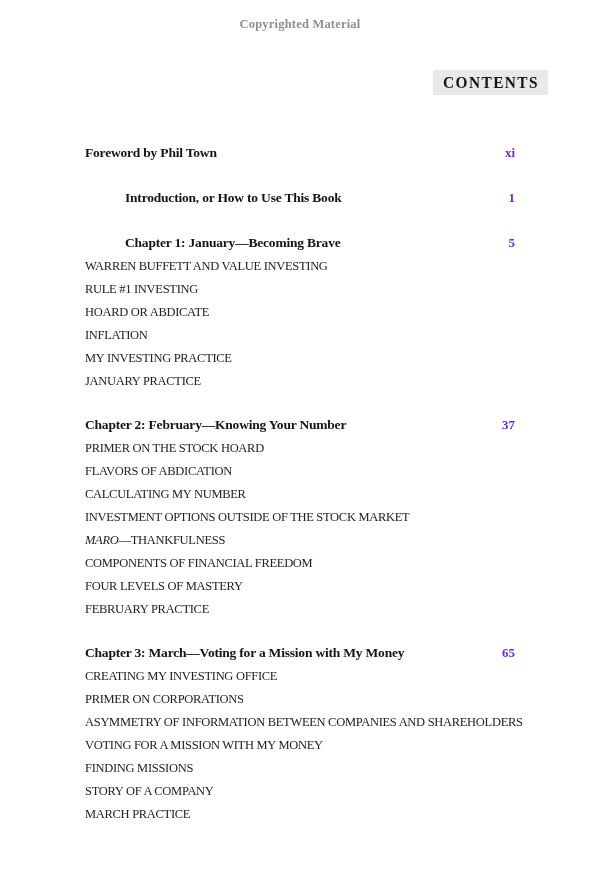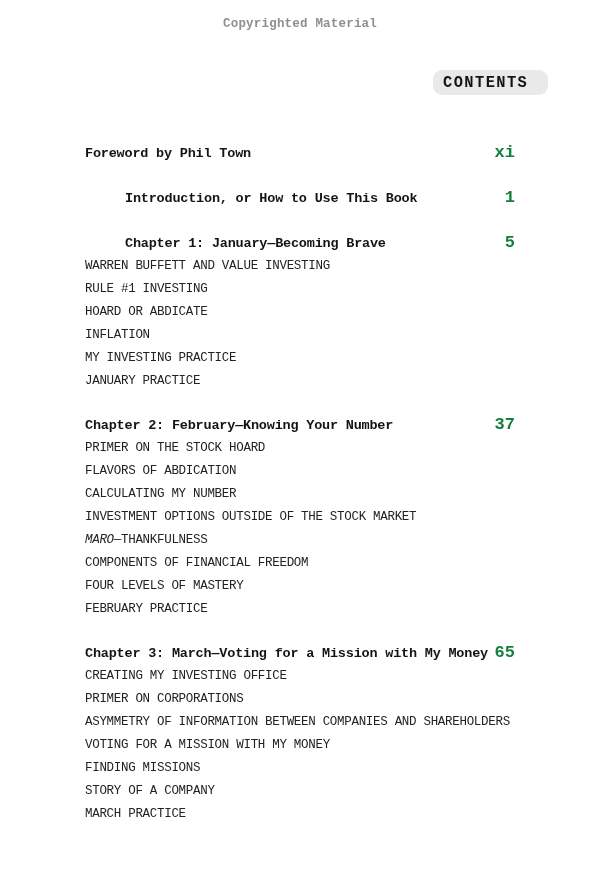--- a/index.html
+++ b/index.html
@@ -1,41 +1,40 @@
 <!DOCTYPE html>
 <html><head>
 <meta charset="utf-8">
 <style>
   html,body{margin:0;padding:0;background:#ffffff;}
   .page{
     position:relative;
     width:600px;height:827px;
     background:#ffffff;
-    font-family:Liberation Mono, monospace;
+    font-family:Liberation Serif, serif;
     color:#1b1b1b;
     overflow:hidden;
   }
   .copyright{
     position:absolute;left:0;width:600px;
     text-align:center;
     font-size:12.5px;font-weight:700;
     color:#8f8f8f;
     letter-spacing:0.2px;
   }
   .copyright.top{top:17px;}
   .copyright.bottom{top:843px;}
   .contents-bar{
     position:absolute;
     top:70px;right:52px;
     width:115px;height:25px;
     background:#e9e9e9;
     display:flex;align-items:center;
     box-sizing:border-box;
     padding-left:10px;
-    border-radius:9px;
   }
   .contents-bar span{
     font-size:16px;font-weight:600;
     letter-spacing:1.5px;
     color:#151515;
     transform:scaleX(0.96);
     transform-origin:left center;
     white-space:nowrap;
   }
   .toc{
@@ -48,22 +47,22 @@
     align-items:baseline;
     height:14px;line-height:14px;
     white-space:nowrap;
   }
   .row .t{
     font-size:13.5px;font-weight:700;
     letter-spacing:-0.2px;
     color:#141414;
   }
   .row .pg{
-    font-size:17px;font-weight:700;
-    color:#15803d;
+    font-size:13px;font-weight:700;
+    color:#6d28d9;
   }
   .row .sect{
     font-size:12.5px;font-weight:400;
     letter-spacing:-0.3px;
     color:#222222;
   }
   .row .sect i{font-style:italic;}
   .gap-lg{margin-top:31px;padding-left:40px;}
   .gap-ch{margin-top:30px;}
   .gap-sec{margin-top:9px;text-align:center;}

